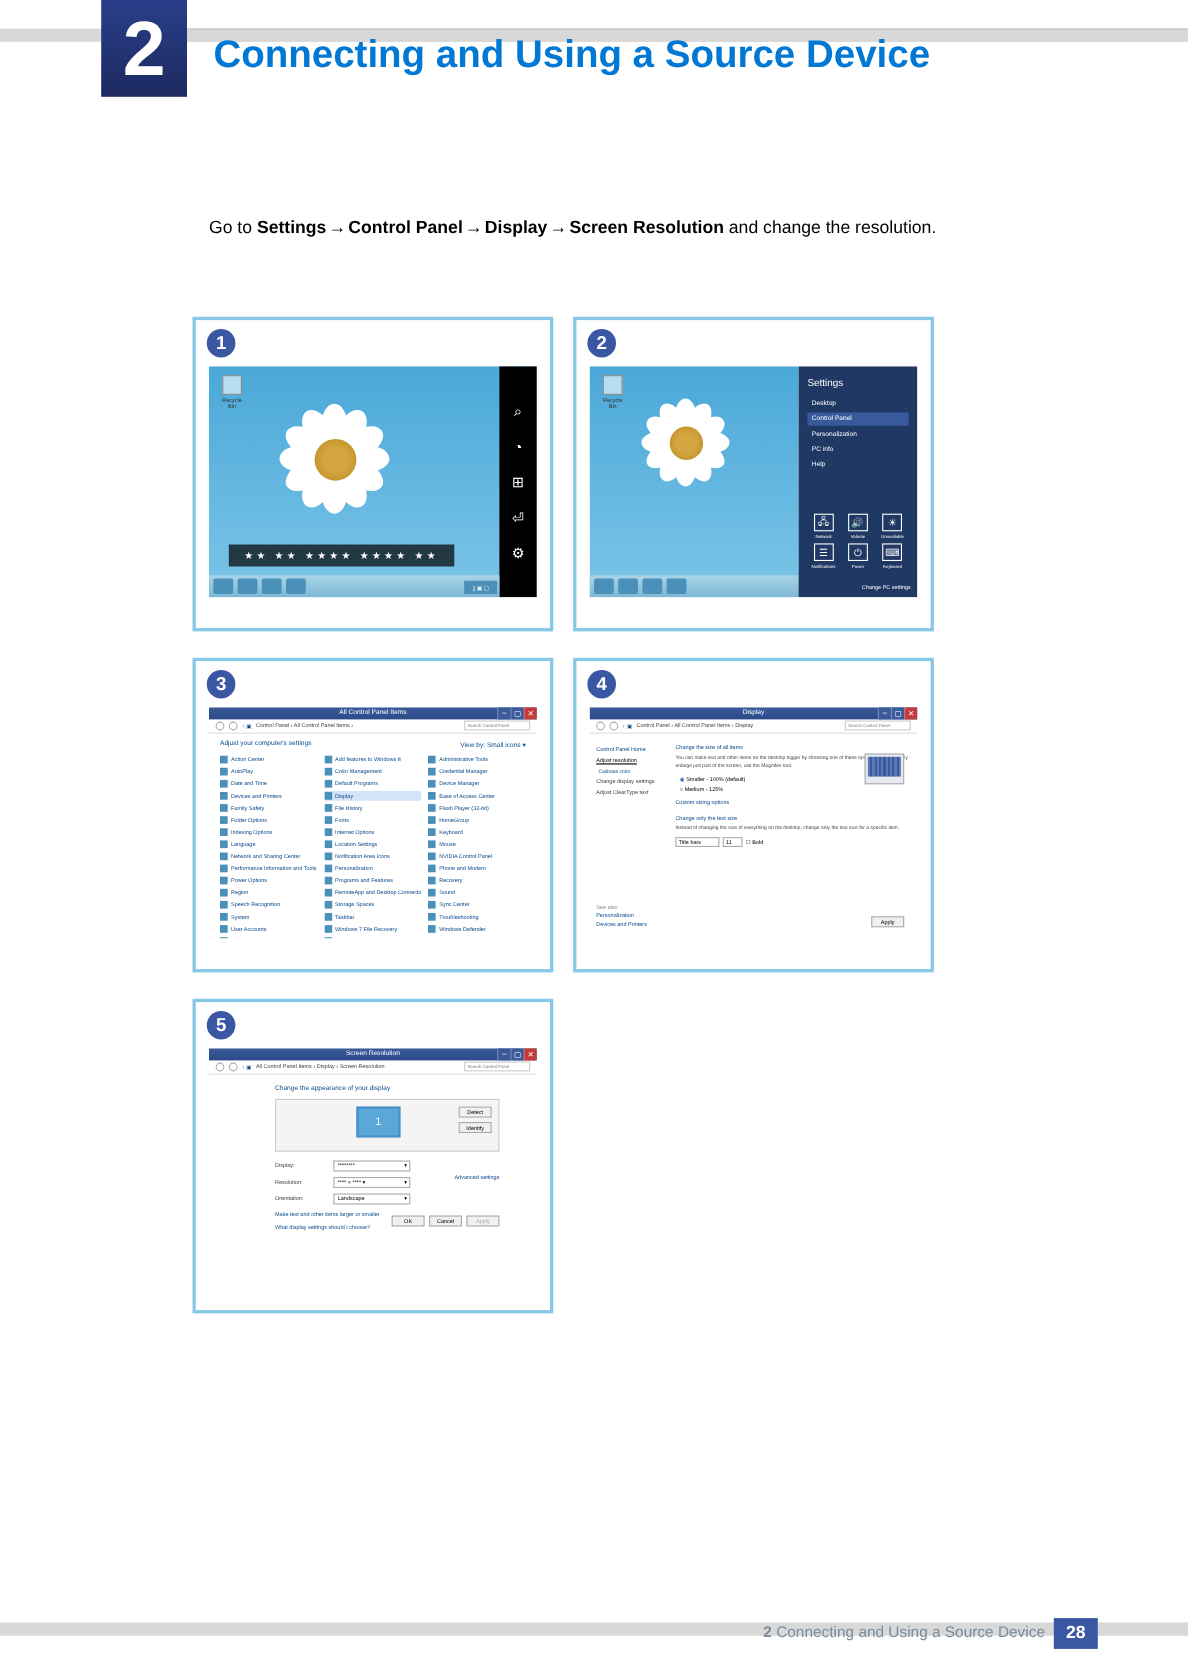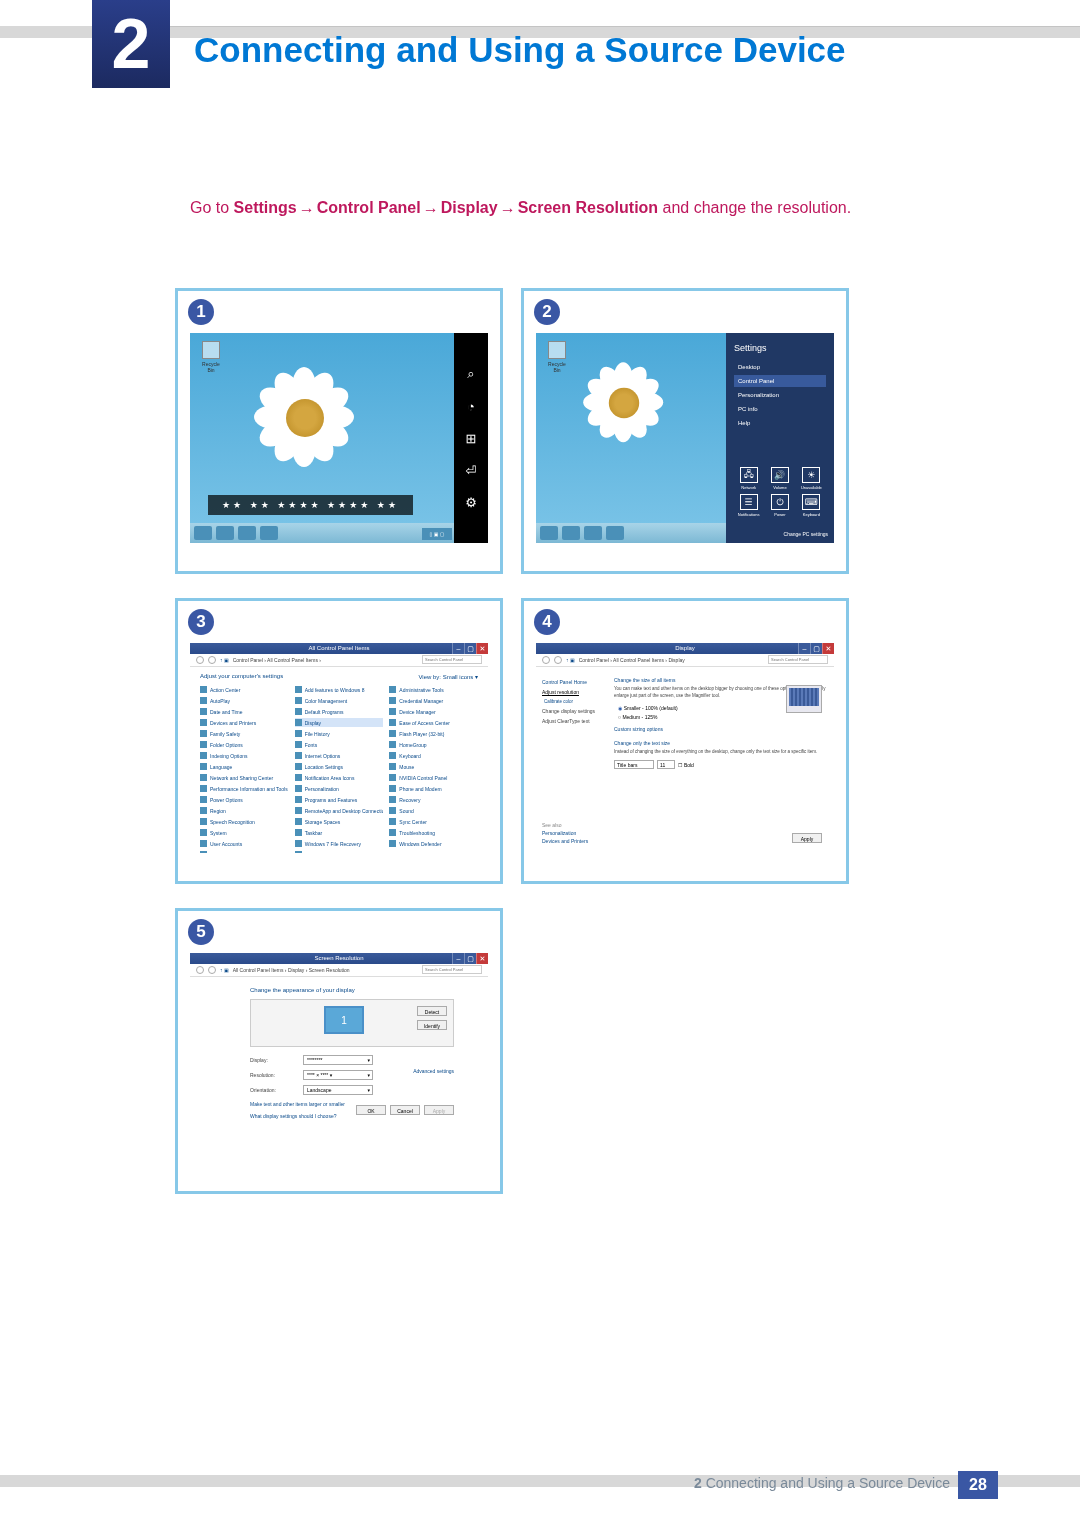--- a/index.html
+++ b/index.html
@@ -8,21 +8,21 @@
   .top-bar { position: absolute; top: 26px; left: 0; right: 0; height: 12px; background: #d8d8d8; }
   .top-bar-inner { position: absolute; top: 26px; left: 170px; right: 0; height: 12px; background: #d8d8d8; border-top: 1px solid #c4c4c4; }
   
   .chapter-badge { position: absolute; top: 0; left: 92px; width: 78px; height: 88px; background: linear-gradient(180deg, #2a3e8a 0%, #1c2a60 100%); display: flex; align-items: center; justify-content: center; }
   .chapter-badge span { color: #fff; font-size: 70px; font-weight: 700; line-height: 1; }
   
   .chapter-title { position: absolute; top: 30px; left: 194px; font-size: 35px; font-weight: 700; color: #0078d4; }
   
   .content { position: absolute; top: 196px; left: 190px; right: 92px; }
   .subhead { color: #0078d4; font-size: 17px; font-weight: 400; margin-bottom: 22px; }
-  .instr { font-size: 16px; color: #be185d; line-height: 1.5; }
+  .instr { font-size: 16px; color: #000000; line-height: 1.5; }
   .instr b { font-weight: 700; }
   .arrow { font-size: 16px; padding: 0 2px; }
   
   .grid { position: absolute; top: 288px; left: 175px; display: grid; grid-template-columns: 328px 328px; column-gap: 18px; row-gap: 24px; }
   .card { border: 3px solid #87c8e8; width: 328px; position: relative; padding: 42px 12px 28px 12px; background: #fff; }
   .badge { position: absolute; top: 8px; left: 10px; width: 26px; height: 26px; border-radius: 50%; background: #3a57a4; color: #fff; font-size: 17px; font-weight: 700; display: flex; align-items: center; justify-content: center; }
   
   
   .shot { width: 100%; height: 210px; position: relative; overflow: hidden; }
   .win8-desk { position: absolute; inset: 0; background: linear-gradient(180deg, #4aa8d8 0%, #7cc5e8 100%); }

